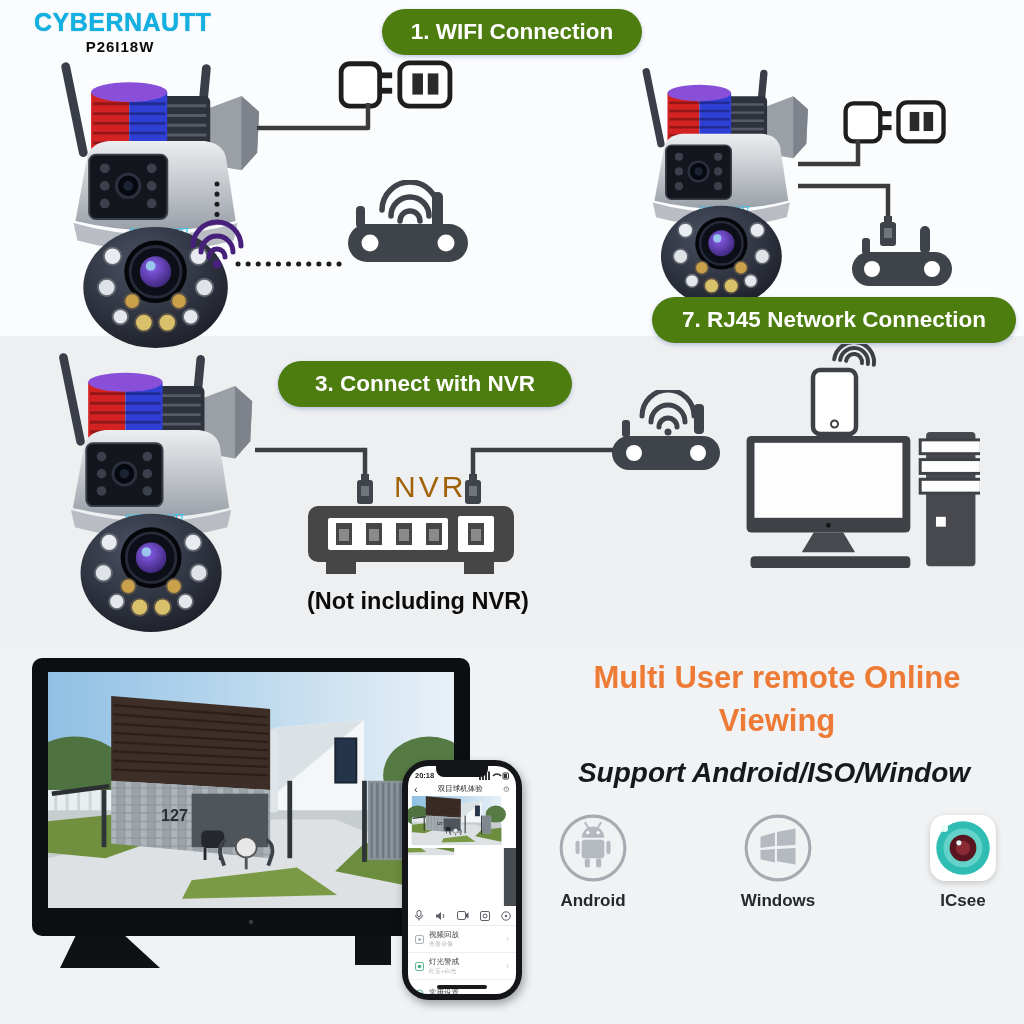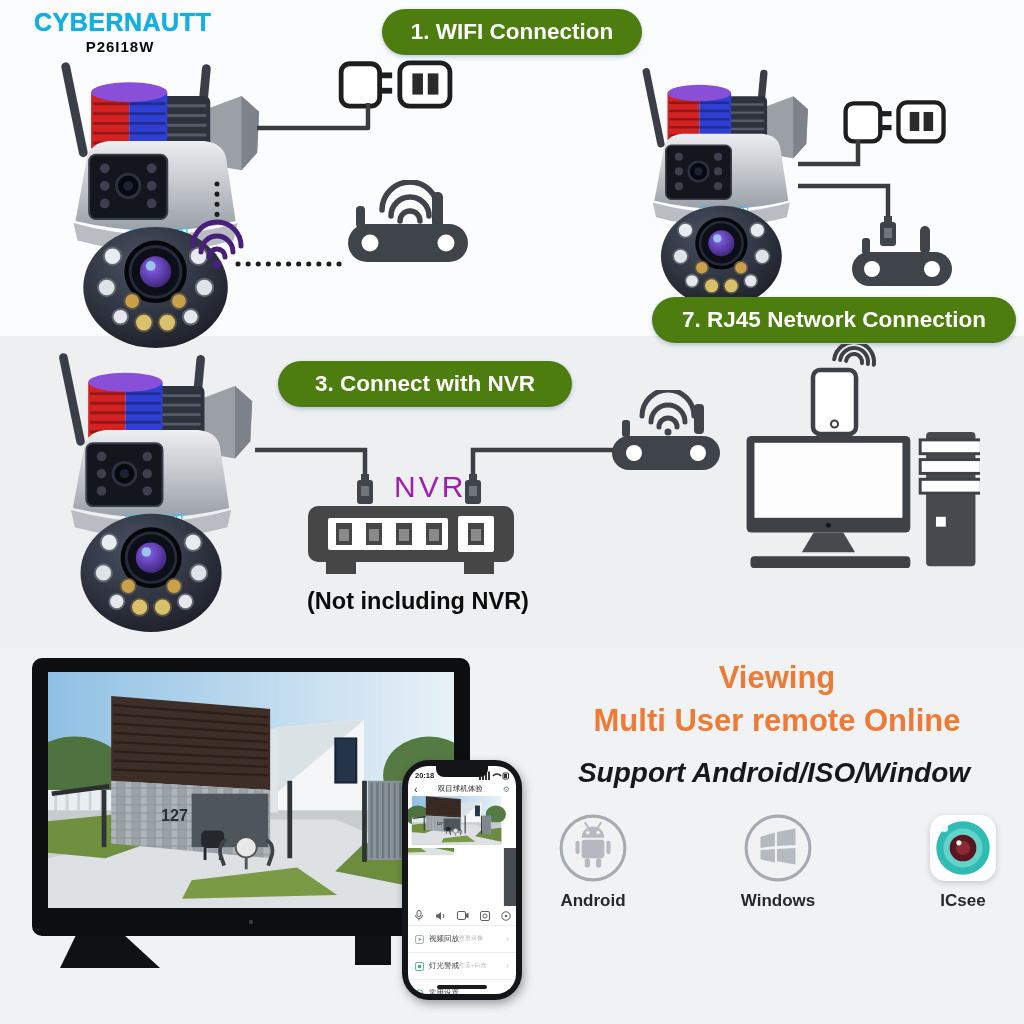--- a/index.html
+++ b/index.html
@@ -16,21 +16,21 @@
              text-shadow:0 0 1px #0f8fc0;}
   .model{font-size:15px;font-weight:bold;color:#0b0b0b;letter-spacing:1px;margin-top:1px;}
 
   .pill{position:absolute;background:#4d7c0f;color:#fff;font-weight:bold;font-size:22.5px;
         display:flex;align-items:center;justify-content:center;border-radius:26px;height:46px;
         box-shadow:0 2px 4px rgba(20,60,150,.25);}
   #pill1{left:382px;top:9px;width:260px;}
   #pill2{left:652px;top:297px;width:364px;}
   #pill3{left:278px;top:361px;width:294px;}
 
-  .nvr-label{left:394px;top:470px;font-size:30px;color:#a21caf;letter-spacing:3px;}
+  .nvr-label{left:394px;top:470px;font-size:30px;color:#a16207;letter-spacing:3px;}
   .nvr-note{left:294px;top:588px;width:248px;text-align:center;font-size:23.5px;font-weight:bold;color:#0b0b0b;}
 
   .viewing-title{left:538px;top:656px;width:478px;text-align:center;font-size:31px;font-weight:800;
                  color:#ee7b35;line-height:1.4;}
   .viewing-sub{left:528px;top:757px;width:492px;text-align:center;font-style:italic;font-size:28px;color:#17181a;font-weight:bold;}
 
   .platforms{left:538px;top:812px;width:480px;display:flex;justify-content:space-between;position:absolute;gap:22px;}
   .platform{width:110px;display:flex;flex-direction:column;align-items:center;}
   .platform .plabel{margin-top:7px;font-size:17px;font-weight:bold;color:#26292c;}
 
@@ -43,21 +43,21 @@
   .statusbar{display:flex;justify-content:space-between;align-items:center;height:14px;padding:2px 7px 0 7px;}
   .time{font-size:7.5px;font-weight:bold;color:#222;}
   .navbar{display:flex;justify-content:space-between;align-items:center;height:14px;padding:0 6px;}
   .back{font-size:11px;color:#333;line-height:10px;}
   .apptitle{font-size:7.5px;color:#222;}
   .gear{font-size:8px;color:#8a8f94;}
   .pic{display:block;width:108px;}
   .controls{display:flex;justify-content:space-around;align-items:center;height:19px;border-bottom:1px solid #ececec;}
   .lrow{height:26px;display:flex;align-items:center;padding:0 7px;border-bottom:1px solid #efefef;}
   .licon{width:9px;height:9px;margin-right:5px;flex:none;}
-  .ltxt{display:flex;}
+  .ltxt{display:flex;flex-direction:column;}
   .llabel{font-size:7.5px;color:#3a3d40;}
   .lsub{font-size:6px;color:#b8babd;}
   .chev{margin-left:auto;font-size:9px;color:#c7c9cc;}
   .homebar{position:absolute;bottom:5px;left:50%;transform:translateX(-50%);width:50px;height:4px;
            background:#1b1b1d;border-radius:2px;}
 </style>
 </head>
 <body>
 
 <div class="canvas">
@@ -339,22 +339,22 @@
     <polygon points="55,283 100,283 138,318 38,318" fill="#101114"></polygon>
     <rect x="333" y="283" width="36" height="32" fill="#101114"></rect>
     <rect x="10" y="8" width="438" height="278" rx="10" fill="#0d0e10"></rect>
     <svg x="26" y="22" width="406" height="236" viewBox="0 0 424 256" preserveAspectRatio="none">
         <use href="#scene"></use>
       </svg>
     <circle cx="229" cy="272" r="2.2" fill="#3a3b3e"></circle>
   </svg>
 
   <div class="abs viewing-title">
+    <div>Multi User remote Online</div>
     <div>Viewing</div>
-    <div>Multi User remote Online</div>
   </div>
   <div class="abs viewing-sub">Support Android/ISO/Window</div>
 
   <div class="platforms">
     <div class="platform">
       <svg width="72" height="72" viewBox="0 0 70 70">
         <circle cx="35" cy="35" r="31" fill="none" stroke="#a6abb1" stroke-width="3"></circle>
         <g fill="#b4bac0">
           <path d="M24,25 a11,11 0 0 1 22,0 Z"></path>
           <rect x="24" y="27" width="22" height="18" rx="3"></rect>

